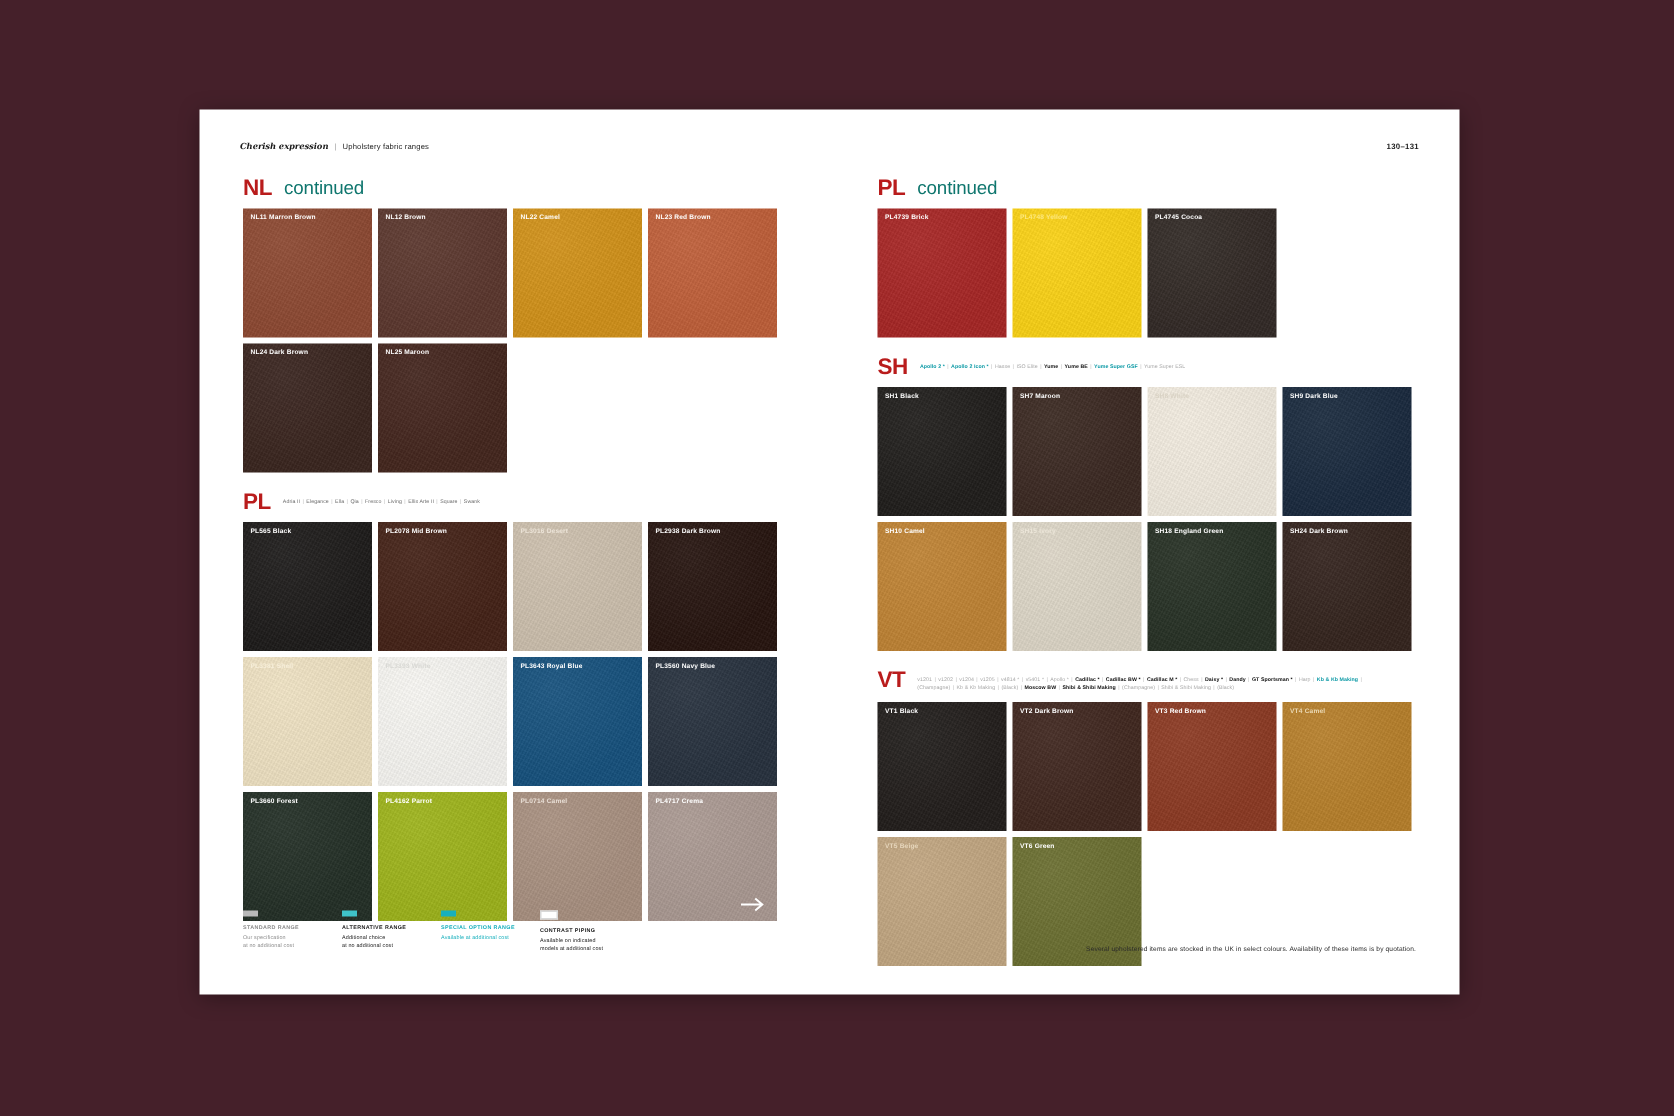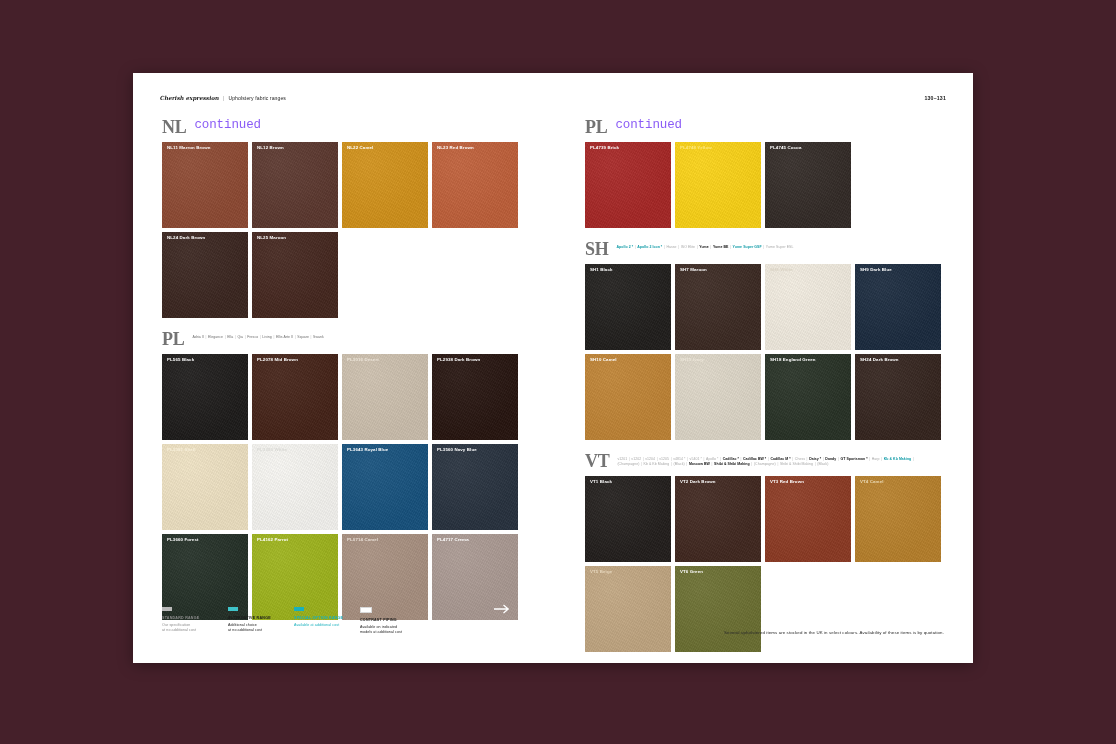--- a/index.html
+++ b/index.html
@@ -73,33 +73,33 @@
   
   .section { margin-bottom: 0; }
   .sec-head {
     display: flex;
     align-items: flex-start;
     gap: 8px;
     margin-bottom: 6px;
     min-height: 15px;
   }
   .sec-code {
-    font-family: Liberation Serif, serif;
-    font-size: 18px;
+    font-family: Liberation Sans, sans-serif;
+    font-size: 15px;
     font-weight: bold;
     letter-spacing: -0.3px;
-    color: #737373;
+    color: #b91c1c;
     line-height: 1;
     white-space: nowrap;
   }
   .sec-cont {
-    font-family: Liberation Mono, monospace;
+    font-family: Liberation Sans, sans-serif;
     font-size: 12.5px;
     font-weight: normal;
-    color: #8b5cf6;
+    color: #0f766e;
     line-height: 1.12;
     letter-spacing: -0.1px;
   }
   .sec-models {
     font-size: 3.5px;
     line-height: 1.55;
     color: #3a3a3a;
     padding-top: 5px;
     max-width: 300px;
     letter-spacing: 0.05px;

